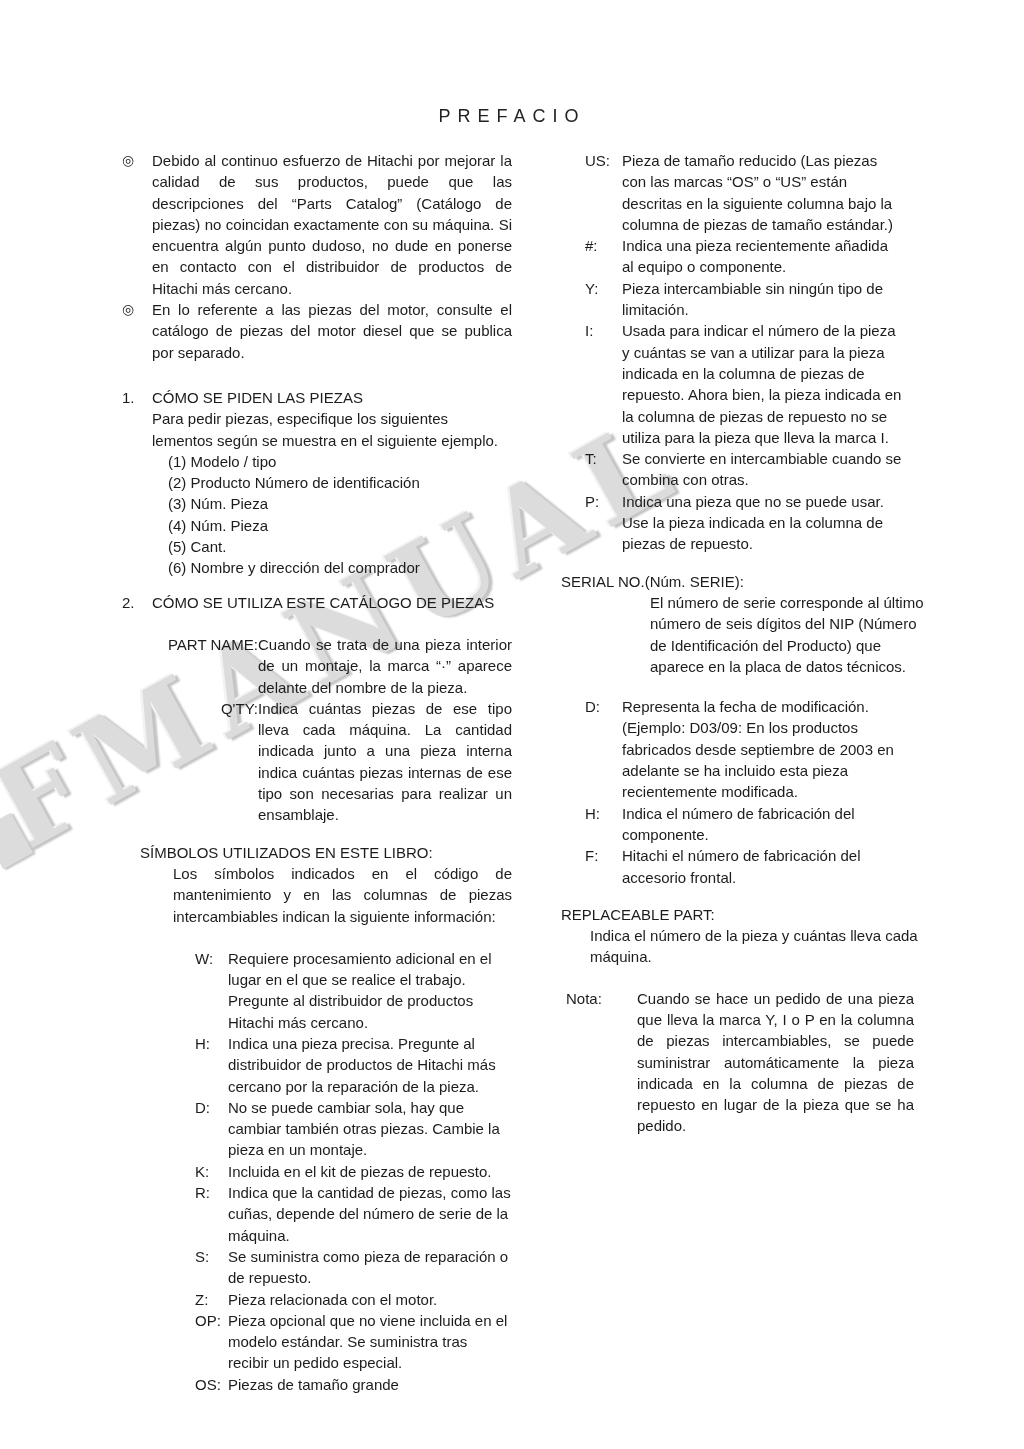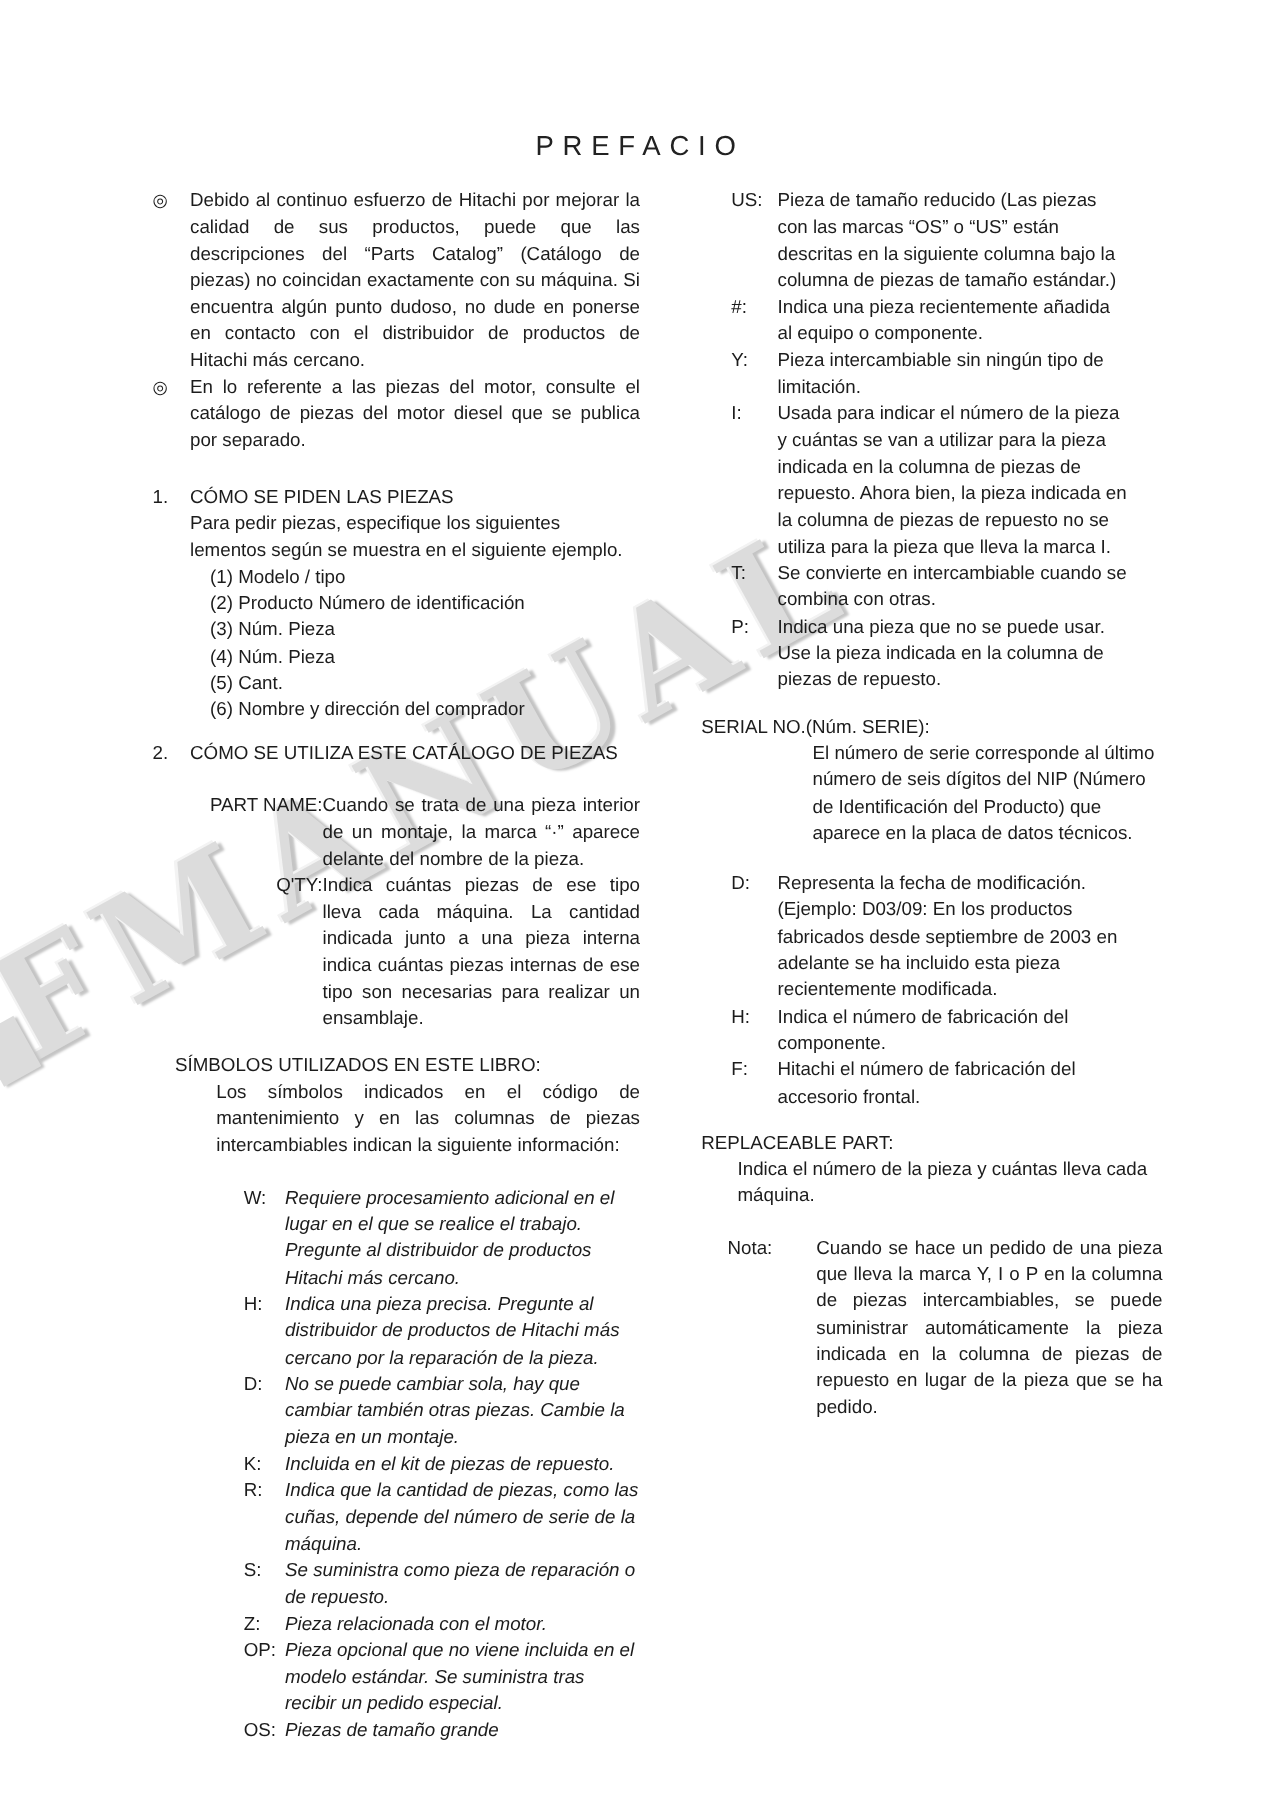--- a/index.html
+++ b/index.html
@@ -37,21 +37,21 @@
     background:#dcdcdc;
     box-shadow:2px 2px 2px #c4c4c4;
     transform:rotate(-29deg);
     z-index:0;
   }
   
   .page-title{
     position:absolute;top:106px;left:0;
     width:1024px;
     text-align:center;
-    font-size:22px;
+    font-size:18px;
     letter-spacing:7px;
     color:#222;
     z-index:1;
   }
   
   .col{position:absolute;top:150px;z-index:1;}
   .col-left{left:122px;width:390px;}
   .col-right{left:561px;width:369px;}
 
   
@@ -69,36 +69,36 @@
   .def-block{margin-top:21px;margin-left:33px;}
   .def-row{display:flex;}
   .def-term{width:103px;flex:none;text-align:right;}
   .def-text{width:254px;text-align:justify;}
 
   .sym-head{margin-top:16px;margin-left:18px;}
   .sym-intro{margin-left:51px;width:339px;text-align:justify;}
   .sym-list{margin-top:21px;}
   .sym-row{display:flex;margin-left:73px;}
   .sym-code{width:33px;flex:none;}
-  .sym-text{width:284px;font-style:italic;}
+  .sym-text{width:284px;}
 
   
   .rsym-row{display:flex;margin-left:24px;}
   .rsym-code{width:37px;flex:none;}
   .rsym-text{width:280px;}
 
   .serial-block{margin-top:16px;}
   .serial-text{margin-left:89px;width:280px;}
 
   .extra-list{margin-top:19px;}
 
   .repl-block{margin-top:16px;}
   .repl-text{margin-left:29px;width:340px;}
 
-  .note-row{display:flex;margin-top:20px;margin-left:5px;justify-content:flex-end;}
+  .note-row{display:flex;margin-top:20px;margin-left:5px;}
   .note-label{width:71px;flex:none;}
   .note-text{width:277px;text-align:justify;}
 </style>
 </head>
 <body>
 
 <div class="watermark">OFMANUAL</div>
 <div class="wm-fragment"></div>
 
 <div class="page-title">PREFACIO</div>

